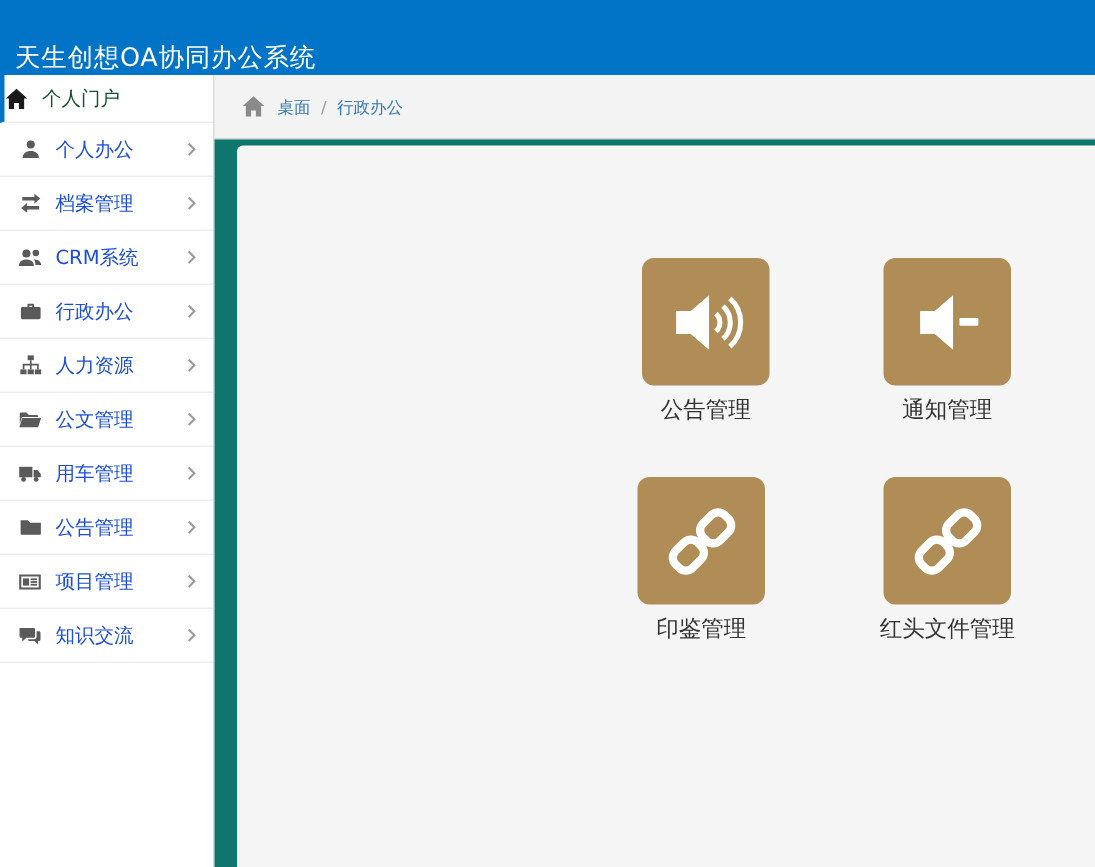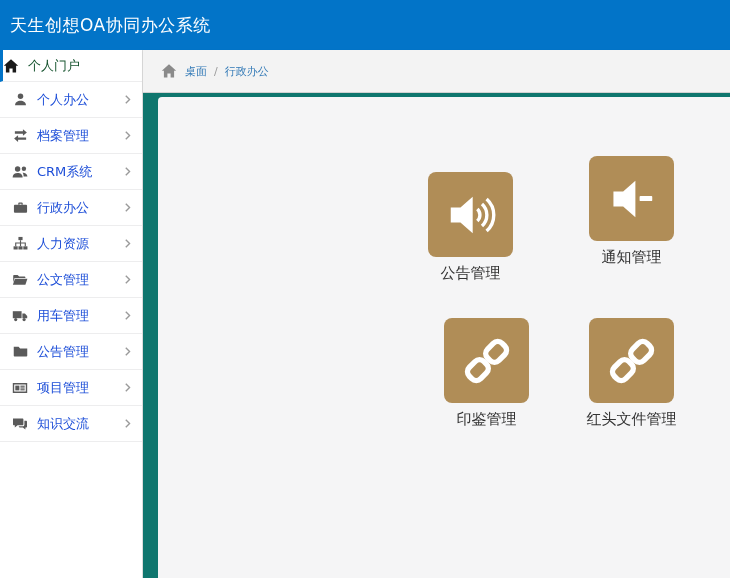--- a/index.html
+++ b/index.html
@@ -6,21 +6,21 @@
   html,body { width: 730px; height: 578px; overflow: hidden; }
   body {
     font-family: "DejaVu Sans", "Liberation Sans", sans-serif;
     position: relative;
     background: #e4e4e5;
   }
   
   .app-header {
     position: absolute; top: 0; left: 0; width: 730px; height: 50px;
     background: #0274c8;
-    display: flex; align-items: center;
+    display: flex; align-items: flex-end;
     padding-left: 10px;
   }
   .app-title { color: #ffffff; font-size: 17px; letter-spacing: 0.5px; }
 
   
   .sidebar {
     position: absolute; top: 50px; left: 0; bottom: 0; width: 143px;
     background: #ffffff;
     border-right: 1px solid #dcdcdc;
   }
@@ -73,22 +73,22 @@
     position: absolute; top: 93px; left: 143px; right: 0; bottom: 0;
     background: #0f766e;
   }
   .panel {
     position: absolute; top: 4px; left: 15px; right: 0; bottom: 0;
     background: #f5f5f6;
     border-top-left-radius: 4px;
   }
   .tile { position: absolute; width: 85px; }
   .tile:nth-of-type(1) { left: 270px; top: 75px; }
-  .tile:nth-of-type(2) { left: 431px; top: 59px; }
-  .tile:nth-of-type(3) { left: 286px; top: 221px; border-radius: 15px; }
+  .tile:nth-of-type(2) { left: 431px; top: 75px; }
+  .tile:nth-of-type(3) { left: 267px; top: 221px; border-radius: 15px; }
   .tile:nth-of-type(4) { left: 431px; top: 221px; }
   .tile .t-sq {
     width: 85px; height: 85px;
     background: #b08d57;
     border-radius: 8px;
     display: flex; align-items: center; justify-content: center;
     cursor: pointer;
   }
   .tile .t-label {
     position: absolute; top: 92px; left: 50%;

